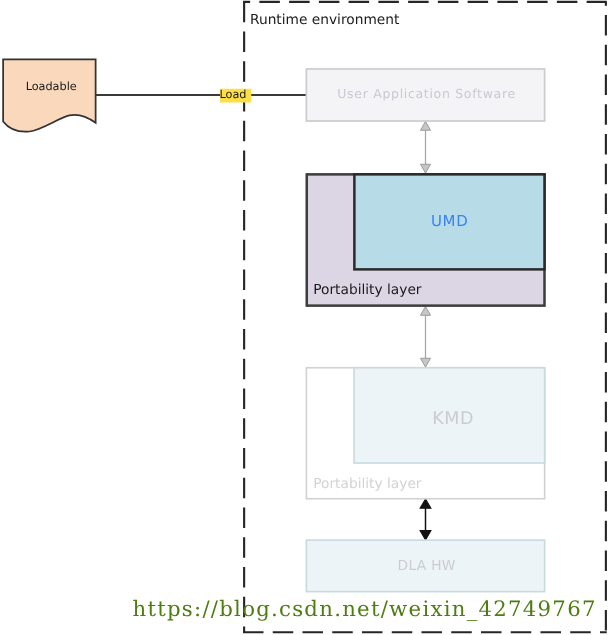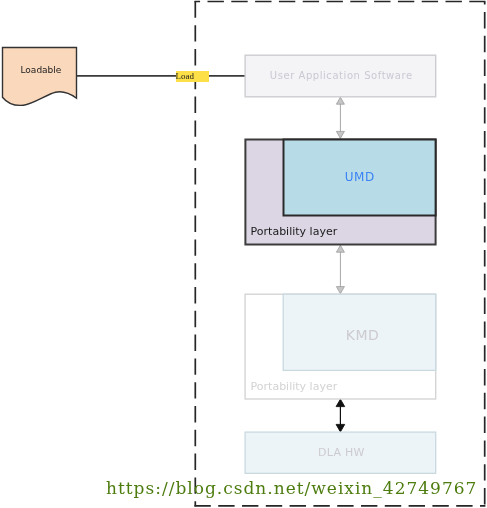--- a/index.html
+++ b/index.html
@@ -11,21 +11,21 @@
 
   
   .rt-box{fill:none;stroke:#262626;stroke-width:1.7;stroke-dasharray:16.4 7.4;}
   .rt-title{left:200px;top:9.3px;font-size:11px;color:#1a1a1a;}
 
   
   .loadable-shape{fill:#FAD8BC;stroke:#333;stroke-width:1.4;}
   .conn{stroke:#3a3a3a;stroke-width:1.6;}
   .loadable-lbl{left:20.5px;top:65.3px;font-size:9px;color:#1a1a1a;}
   .load-lbl{left:175.6px;top:71.4px;font-size:9px;color:#1a1a1a;background:#fde047;
-            line-height:9px;padding:1px 15px 1px 0;font-family:Liberation Serif, serif;}
+            line-height:9px;padding:1px 4px 1px 0;}
 
   
   .arrow line{stroke-width:1;}
   .arrow.grey line{stroke:#A6A6A6;}
   .arrow.grey .ah{fill:#C6C6C6;stroke:#9a9a9a;stroke-width:.8;}
   .arrow.black line{stroke:#111;stroke-width:1.2;}
   .arrow.black .ah{fill:#111;stroke:#111;stroke-width:.9;}
 
   
   .r-app    {fill:#F4F4F6;stroke:#CBCBD0;stroke-width:1.35;}
@@ -51,20 +51,21 @@
 <body>
 
 <div class="canvas">
 
   <svg class="layer" viewBox="0 0 487 508">
     <line class="rt-box" x1="194.4" y1="1.5" x2="485.4" y2="1.5" stroke-dashoffset="10.7"></line>
     <line class="rt-box" x1="195.3" y1="1.4" x2="195.3" y2="506.2" stroke-dashoffset="0"></line>
     <line class="rt-box" x1="484.7" y1="1.4" x2="484.7" y2="506.2" stroke-dashoffset="13.2"></line>
     <line class="rt-box" x1="194.4" y1="505.8" x2="485.4" y2="505.8" stroke-dashoffset="0"></line>
   </svg>
+  <div class="rt-title lbl">Runtime environment</div>
 
   <svg class="layer" viewBox="0 0 487 508">
     <path class="loadable-shape" d="M2.5,47.5 L76.5,47.5 L76.5,98.2 C70,93.5 63,90.6 55.5,92.3 C47.5,94 33,104.3 23.5,105.2 C14,106.1 7,103 2.5,97.2 Z"></path>
     <line class="conn" x1="76.5" y1="75.9" x2="245.5" y2="75.9"></line>
     <g class="arrow grey">
       <line x1="340.4" y1="97.6" x2="340.4" y2="138.2"></line>
       <path class="ah" d="M340.4,97.2 L344.4,104.2 L336.4,104.2 Z"></path>
       <path class="ah" d="M340.4,138.4 L344.4,131.4 L336.4,131.4 Z"></path>
     </g>
     <g class="arrow grey">

